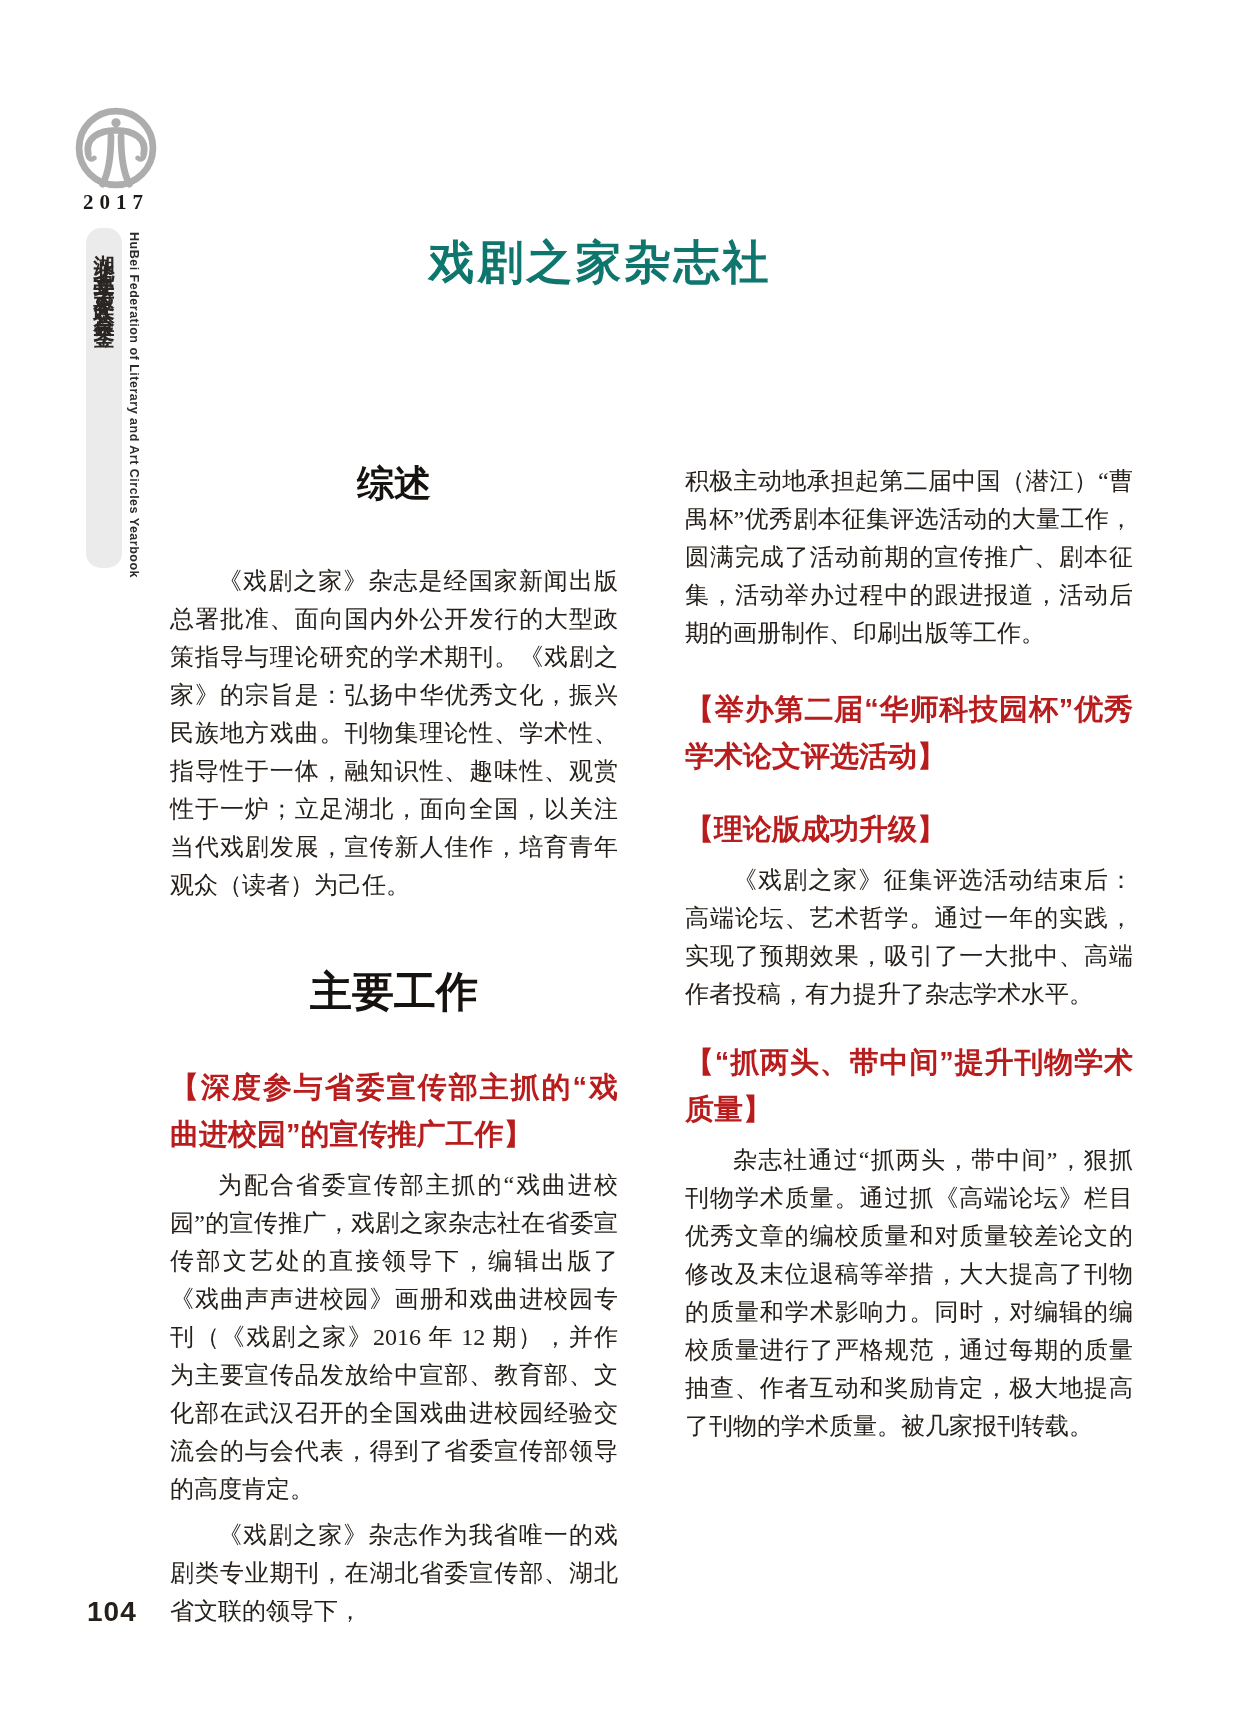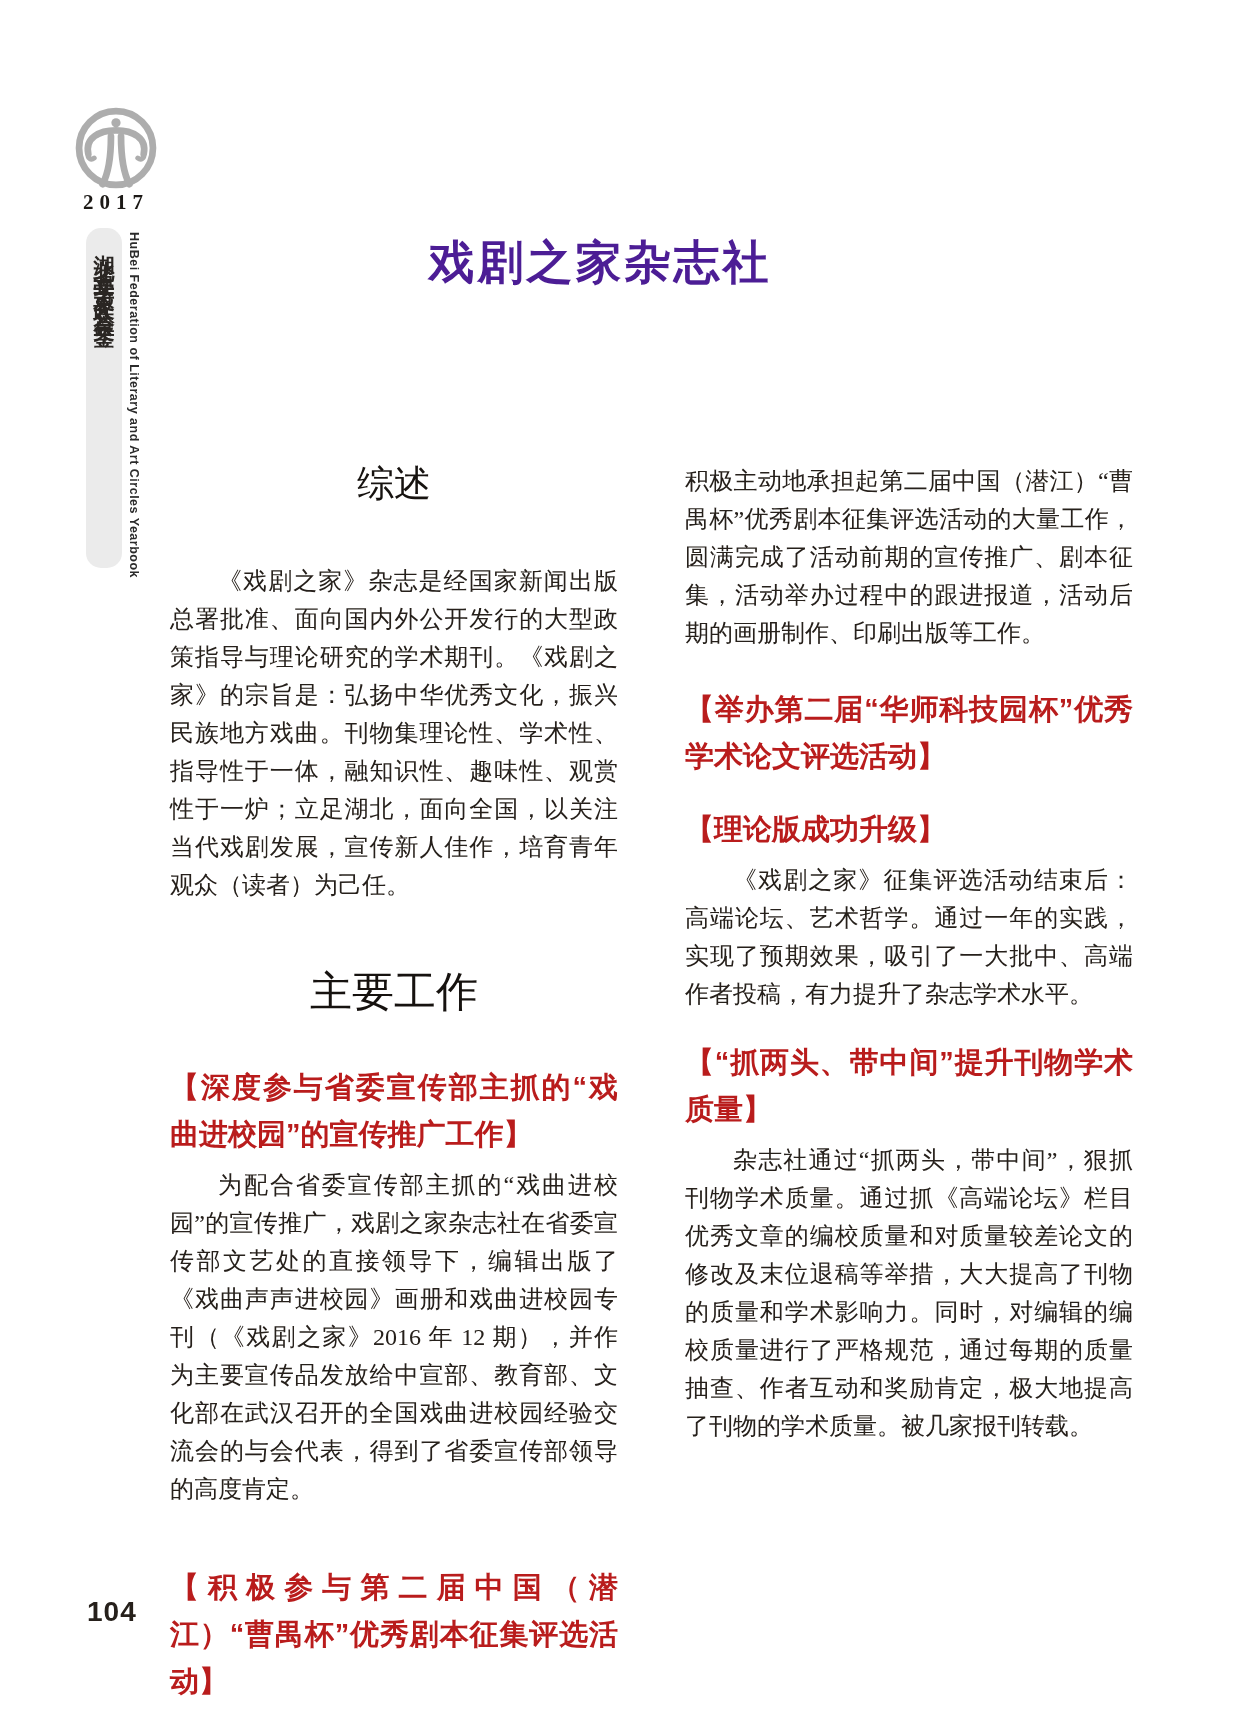--- a/index.html
+++ b/index.html
@@ -37,33 +37,33 @@
     font-family:"Liberation Sans","DejaVu Sans",sans-serif;
     font-weight:bold;font-size:12.5px;letter-spacing:0.5px;color:#2b2b2b;
     white-space:nowrap;
   }
 
   
   .title{
     position:absolute;left:170px;top:232px;width:860px;
     text-align:center;
     font-family:"Liberation Serif","DejaVu Serif",serif;
-    font-weight:bold;font-size:46px;letter-spacing:3px;color:#4c1d95;
+    font-weight:bold;font-size:46px;letter-spacing:3px;color:#0f766e;
     margin:0;
   }
 
   
   .col{position:absolute;top:462px;width:448px;}
   .col-left{left:170px;}
   .col-right{left:685px;}
 
   .h-center{
     text-align:center;margin:0;
     font-family:"Liberation Sans","DejaVu Sans",sans-serif;
-    font-weight:normal;color:#16120f;
+    font-weight:bold;color:#16120f;
   }
   .h-overview{font-size:37px;line-height:44px;}
   .h-mainwork{font-size:42px;line-height:48px;margin-top:64px;}
 
   .h-sub{
     margin:0;
     font-family:"Liberation Sans","DejaVu Sans",sans-serif;
     font-weight:bold;color:#b91c1c;
     font-size:29px;line-height:47px;
     text-align:justify;
@@ -116,21 +116,20 @@
 
   <div class="col col-left">
     <h2 class="h-center h-overview">综述</h2>
     <p class="para indent mt-para">《戏剧之家》杂志是经国家新闻出版总署批准、面向国内外公开发行的大型政策指导与理论研究的学术期刊。《戏剧之家》的宗旨是：弘扬中华优秀文化，振兴民族地方戏曲。刊物集理论性、学术性、指导性于一体，融知识性、趣味性、观赏性于一炉；立足湖北，面向全国，以关注当代戏剧发展，宣传新人佳作，培育青年观众（读者）为己任。</p>
 
     <h2 class="h-center h-mainwork">主要工作</h2>
 
     <h3 class="h-sub mt-sub1">【深度参与省委宣传部主抓的“戏曲进校园”的宣传推广工作】</h3>
     <p class="para indent mt-body">为配合省委宣传部主抓的“戏曲进校园”的宣传推广，戏剧之家杂志社在省委宣传部文艺处的直接领导下，编辑出版了《戏曲声声进校园》画册和戏曲进校园专刊（《戏剧之家》2016 年 12 期），并作为主要宣传品发放给中宣部、教育部、文化部在武汉召开的全国戏曲进校园经验交流会的与会代表，得到了省委宣传部领导的高度肯定。</p>
 
-    <h3 class="h-sub mt-sub2">【积极参与第二届中国（潜江）“曹禺杯”优秀剧本征集评选活动】</h3>
     <p class="para indent mt-body">《戏剧之家》杂志作为我省唯一的戏剧类专业期刊，在湖北省委宣传部、湖北省文联的领导下，</p>
   </div>
 
   <div class="col col-right">
     <p class="para">积极主动地承担起第二届中国（潜江）“曹禺杯”优秀剧本征集评选活动的大量工作，圆满完成了活动前期的宣传推广、剧本征集，活动举办过程中的跟进报道，活动后期的画册制作、印刷出版等工作。</p>
 
     <h3 class="h-sub mt-sub-r">【举办第二届“华师科技园杯”优秀学术论文评选活动】</h3>
 
     <h3 class="h-sub mt-sub-r2">【理论版成功升级】</h3>
     <p class="para indent mt-body">《戏剧之家》征集评选活动结束后：高端论坛、艺术哲学。通过一年的实践，实现了预期效果，吸引了一大批中、高端作者投稿，有力提升了杂志学术水平。</p>

